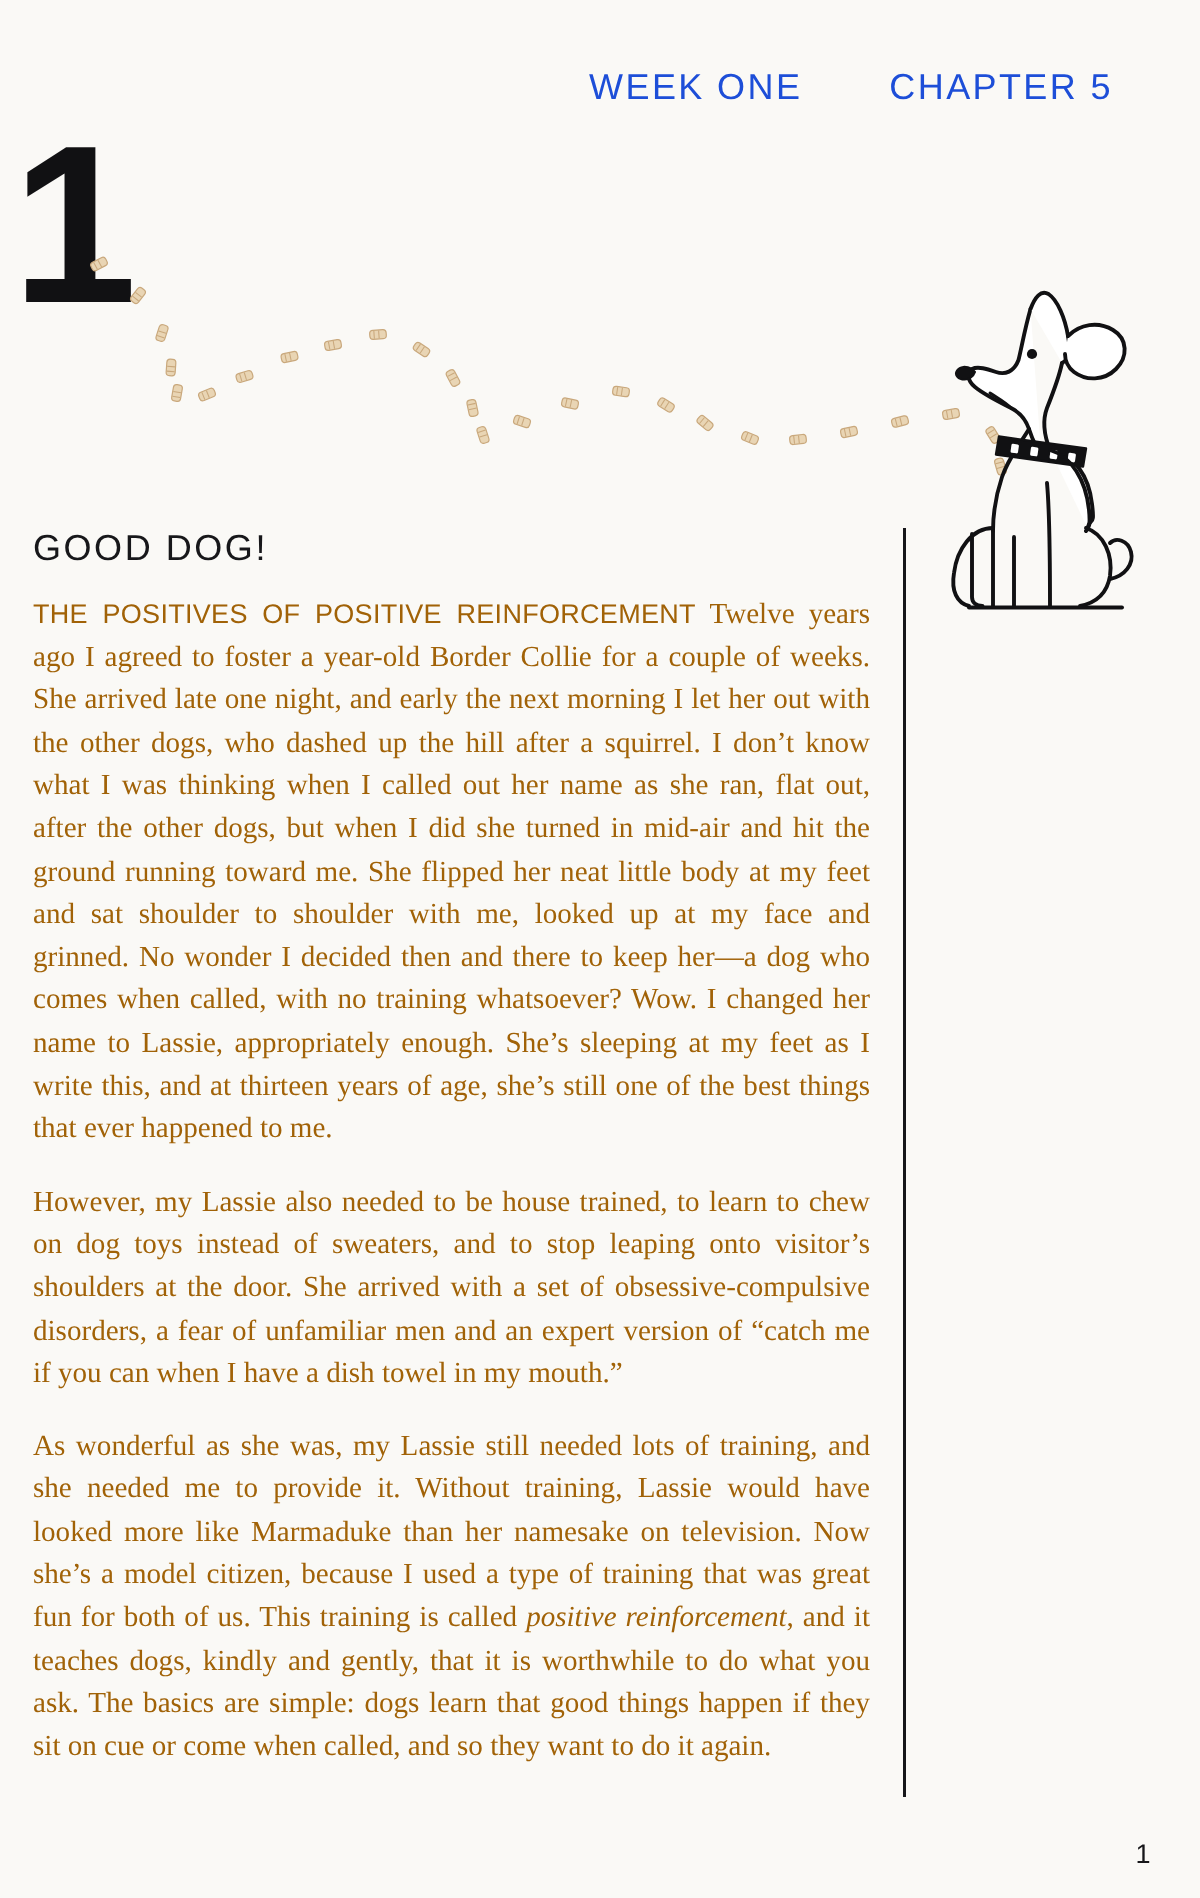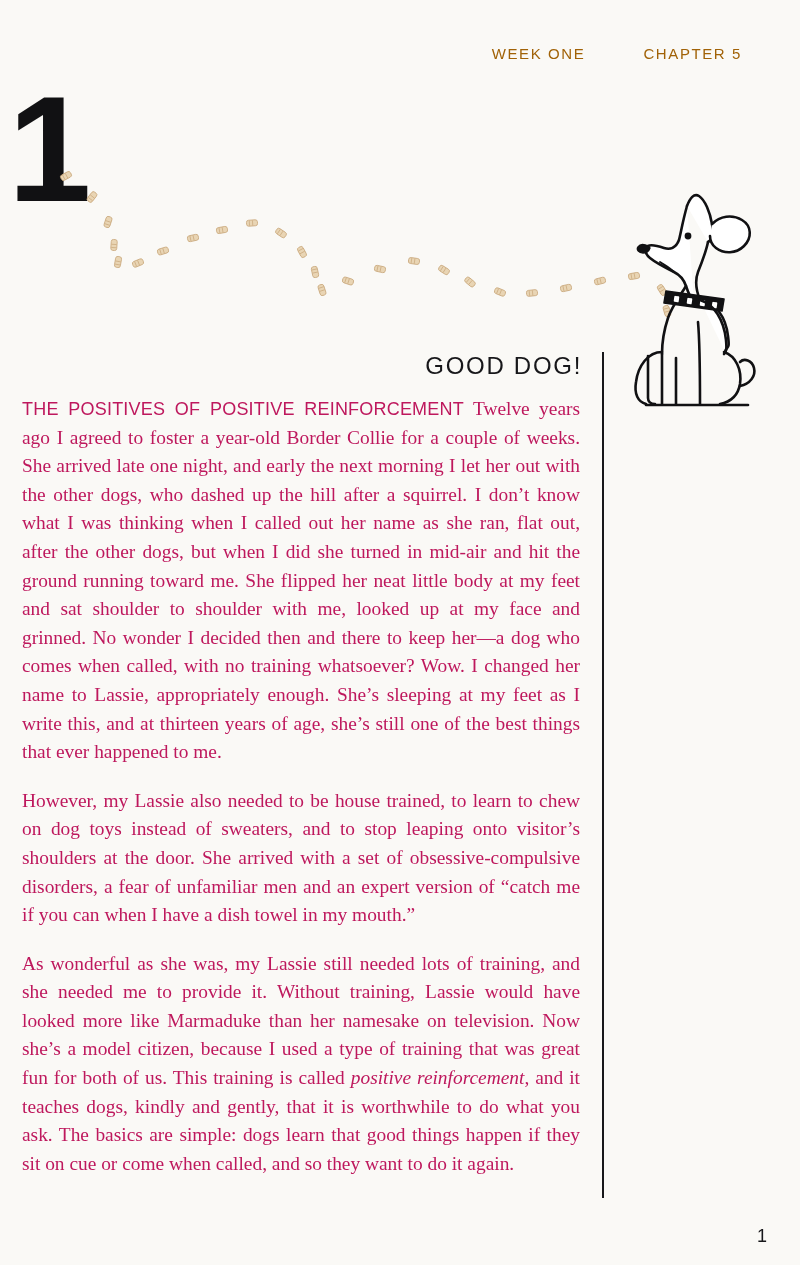--- a/index.html
+++ b/index.html
@@ -27,23 +27,23 @@
   .running-head {
     position: absolute;
     top: 45px;
     right: 58px;
     display: flex;
     gap: 58px;
     align-items: baseline;
   }
   .running-head span {
     font-family: "Liberation Sans", sans-serif;
-    font-size: 15px;
+    font-size: 24px;
     letter-spacing: 1.6px;
-    color: #a16207;
+    color: #1d4ed8;
     font-weight: 400;
     white-space: nowrap;
   }
 
   
   .chapter-numeral {
     position: absolute;
     left: 8px;
     top: 74px;
     font-family: "Liberation Sans", sans-serif;
@@ -63,42 +63,42 @@
     height: 1265px;
     pointer-events: none;
   }
 
   
   .chapter-title {
     position: absolute;
     left: 22px;
     top: 352px;
     width: 560px;
-    text-align: right;
+    text-align: left;
     font-family: "Liberation Sans", sans-serif;
     font-size: 24px;
     letter-spacing: 1.7px;
     color: #17171a;
   }
 
   
   .body-column {
     position: absolute;
     left: 22px;
     top: 395px;
     width: 558px;
   }
   .body-column p {
     margin: 0 0 20px 0;
     font-family: "Liberation Serif", serif;
     font-size: 19.4px;
     line-height: 28.6px;
     text-align: justify;
     text-justify: inter-word;
-    color: #be185d;
+    color: #a16207;
   }
   .body-column p:last-child {
     margin-bottom: 0;
   }
   .lead-in {
     font-family: "Liberation Sans", sans-serif;
     font-size: 18px;
     letter-spacing: 0.2px;
   }
   .ital {

